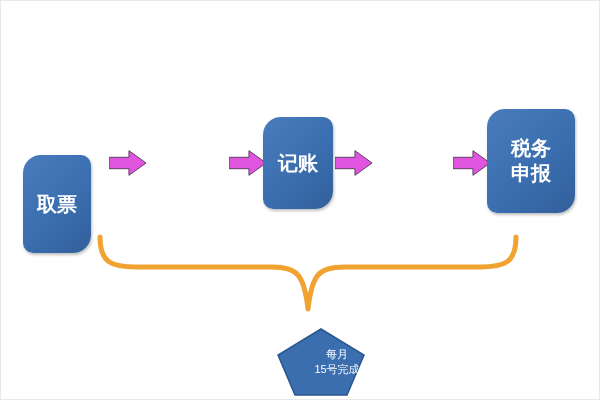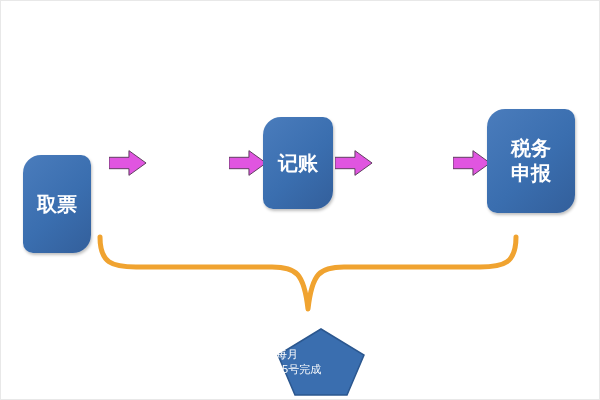--- a/index.html
+++ b/index.html
@@ -32,21 +32,21 @@
   .step-5{left:486px;top:108px;width:88px;height:104px;}
   .arrow{position:absolute;width:38px;height:28px;}
   .arrow-1{left:108px;top:148px;}
   .arrow-2{left:228px;top:148px;}
   .arrow-3{left:334px;top:148px;}
   .arrow-4{left:452px;top:148px;}
   .brace{position:absolute;left:95px;top:232px;width:424px;height:88px;}
   .pentagon-wrap{position:absolute;left:275px;top:326px;width:90px;height:70px;}
   .pentagon-wrap svg{position:absolute;left:0;top:0;}
   .pentagon-label{
-    position:absolute;left:0;top:20px;width:90px;text-align:left;
+    position:absolute;left:16px;top:20px;width:90px;text-align:center;
     color:#ffffff;font-size:11px;line-height:1.35;white-space:pre-line;
   }
 </style>
 </head>
 <body>
 
 <div class="canvas">
 
 
   <div class="step step-1">取票</div>

